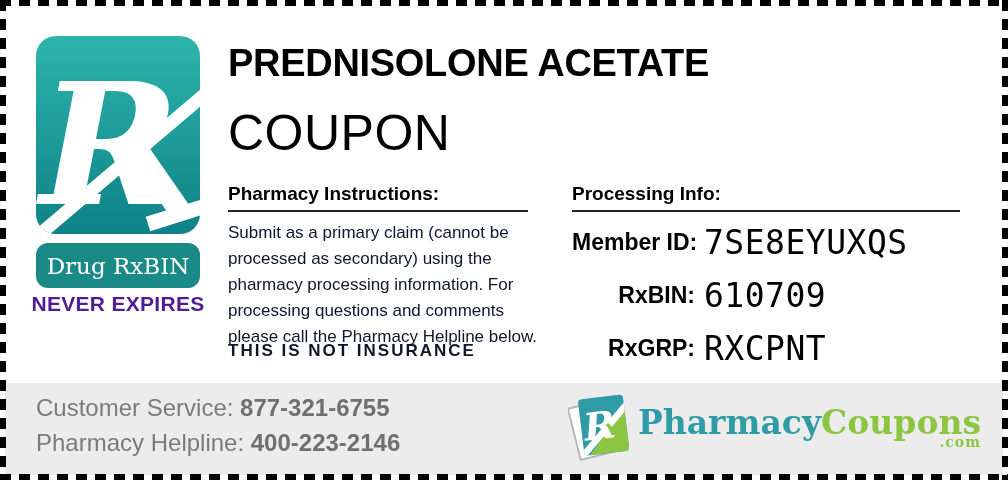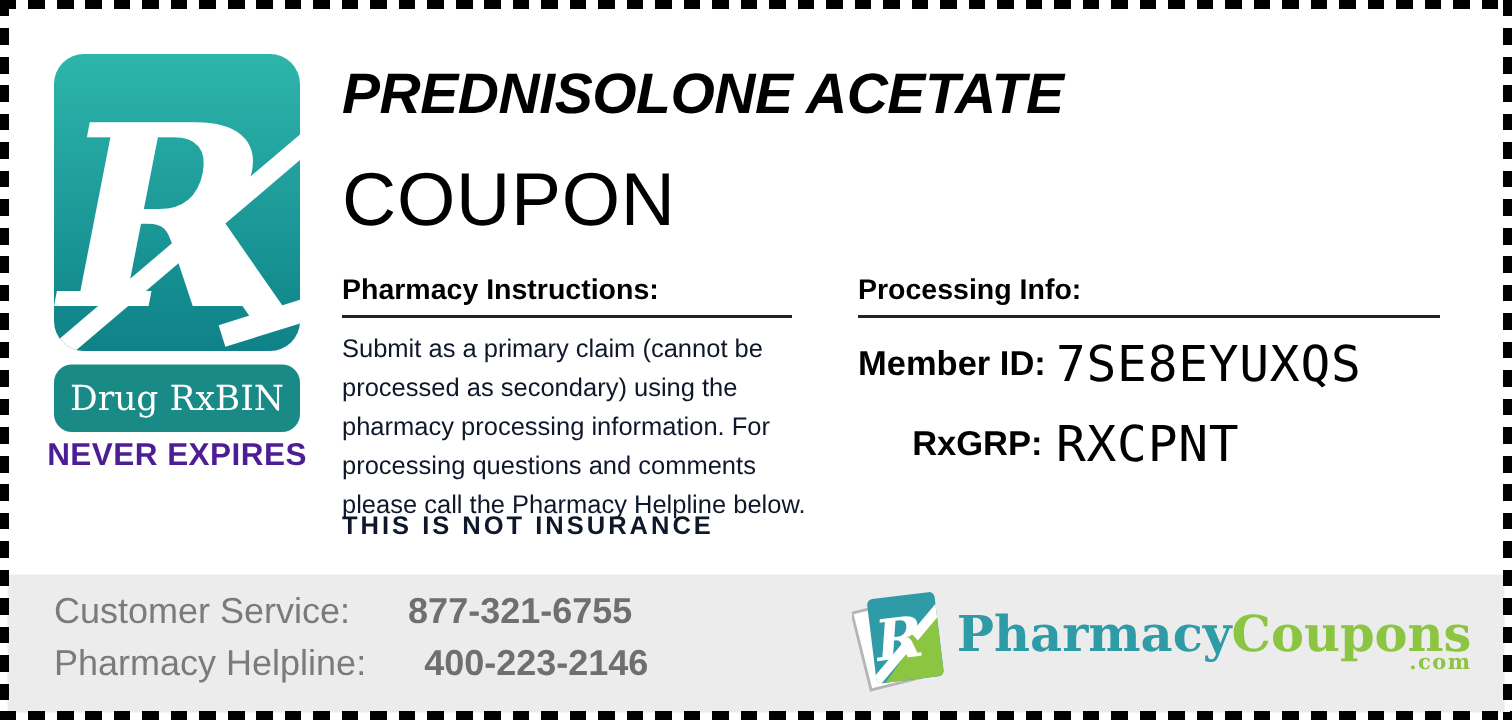--- a/index.html
+++ b/index.html
@@ -23,38 +23,38 @@
     background:#1a8a87; border-radius:12px; color:#fff;
     font-family:"DejaVu Serif", serif; font-size:23px;
     display:flex; align-items:center; justify-content:center;
   }
   .never-expires {
     position:absolute; left:28px; top:292px; width:180px; text-align:center;
     color:#4c1d95; font-weight:bold; font-size:21px; letter-spacing:0.3px;
   }
 
   
-  .drug-name { position:absolute; left:228px; top:44px; font-size:38px; font-weight:bold; color:#000; line-height:1.05; letter-spacing:-0.3px;font-style:italic; }
+  .drug-name { position:absolute; left:228px; top:44px; font-size:38px; font-weight:bold; color:#000; line-height:1.05; letter-spacing:-0.3px; }
   .coupon-label { position:absolute; left:228px; top:104px; font-size:50px; font-weight:400; color:#000; letter-spacing:0.5px; }
   .section-heading { font-size:19px; font-weight:bold; color:#000; padding-bottom:5px; border-bottom:2px solid #222; }
   .instr-heading { position:absolute; left:228px; top:183px; width:300px; }
   .instr-body { position:absolute; left:228px; top:220px; width:322px; font-size:17px; line-height:26px; color:#0f172a; }
   .disclaimer { position:absolute; left:228px; top:341px; font-size:17px; font-weight:bold; color:#0f172a; letter-spacing:2px; }
 
   
   .proc-heading { position:absolute; left:572px; top:183px; width:388px; }
   .proc-rows { position:absolute; left:572px; top:216px; width:400px; }
   .proc-row { display:flex; align-items:center; height:53px; }
   .proc-label { width:132px; text-align:right; font-size:23px; font-weight:bold; color:#000; padding-right:9px; white-space:nowrap; }
   .proc-value { font-family:"DejaVu Sans Mono", monospace; font-size:33px; color:#000; letter-spacing:0.5px; }
 
   
   .footer { position:absolute; left:5px; right:5px; top:383px; bottom:5px; background:#ececec; z-index:5; }
   .footer-lines { position:absolute; left:31px; top:7px; font-size:24px; color:#7b7b7b; line-height:35px; }
-  .footer-lines b { color:#6f6f6f;margin-left:32px; }
+  .footer-lines b { color:#6f6f6f; }
   .pc-logo { position:absolute; right:22px; top:6px; display:flex; align-items:center; }
   .pc-icon { width:66px; height:76px; margin-right:4px; }
   .pc-wordmark { font-family:"DejaVu Serif", serif; font-weight:bold; font-size:33px; line-height:1; }
   .pc-part1 { color:#2e9ba6; }
   .pc-part2 { color:#8bc541; }
   .pc-tld { display:block; text-align:right; font-size:14px; color:#8bc541; margin-top:-4px; letter-spacing:1px; }
 </style>
 </head>
 <body>
 
@@ -96,20 +96,24 @@
   <div class="instr-body">Submit as a primary claim (cannot be processed as secondary) using the pharmacy processing information. For processing questions and comments please call the Pharmacy Helpline below.</div>
   <div class="disclaimer">THIS IS NOT INSURANCE</div>
 
   <div class="section-heading proc-heading">Processing Info:</div>
   <div class="proc-rows">
     <div class="proc-row">
       <span class="proc-label">Member ID:</span>
       <span class="proc-value">7SE8EYUXQS</span>
     </div>
     <div class="proc-row">
+      <span class="proc-label">RxBIN:</span>
+      <span class="proc-value">610709</span>
+    </div>
+    <div class="proc-row">
       <span class="proc-label">RxGRP:</span>
       <span class="proc-value">RXCPNT</span>
     </div>
   </div>
 
   <div class="footer">
     <div class="footer-lines">
       <div>
         <span>Customer Service:</span>
         <b>877-321-6755</b>

